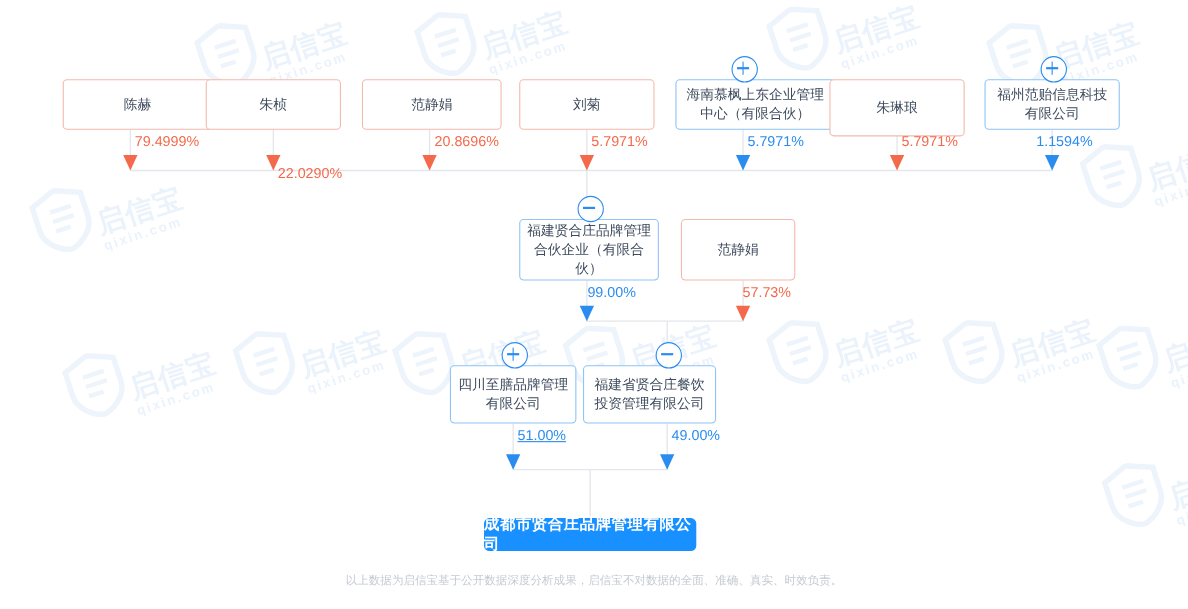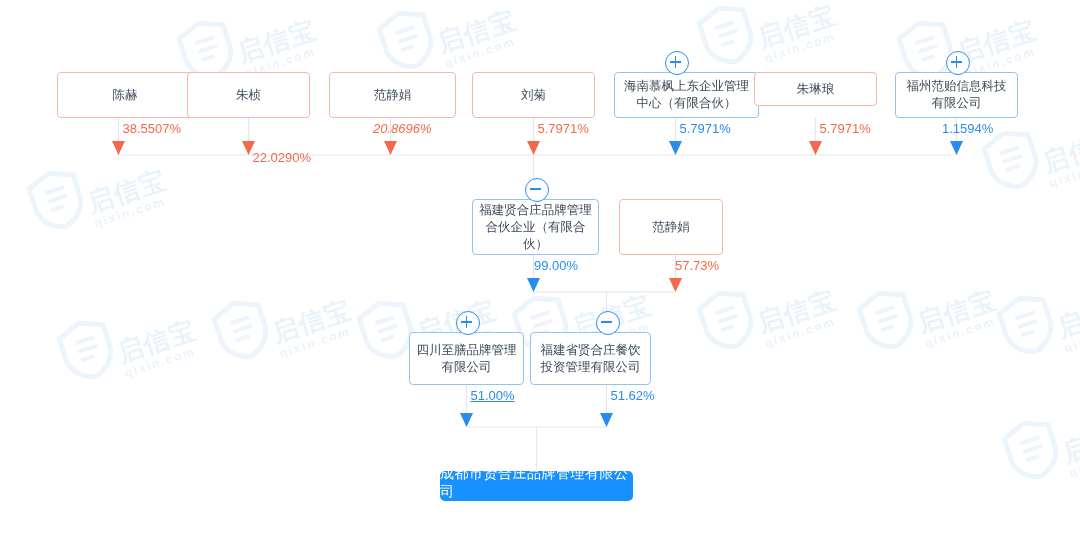--- a/index.html
+++ b/index.html
@@ -53,22 +53,22 @@
   .node.blue{border-color:#8fc4f5;}
   .node .txt{display:block;width:100%;}
 
   
   .root{
     position:absolute;
     background:#1890ff;
     color:#fff;
     border-radius:5px;
     font-size:14px;
-    font-weight:normal;
-    display:flex;align-items:flex-end;justify-content:center;
+    font-weight:bold;
+    display:flex;align-items:center;justify-content:center;
     letter-spacing:.5px;
     z-index:3;
     box-sizing:border-box;
   }
 
   
   .toggle{
     position:absolute;
     width:22px;height:22px;
     border-radius:50%;
@@ -231,39 +231,39 @@
     <g>
       <polygon points="460,413 473,413 466.5,427" fill="#2b8cf0"></polygon>
       <polygon points="600,413 613,413 606.5,427" fill="#2b8cf0"></polygon>
     </g>
   </svg>
 
   <div id="nodes">
       <div class="node" style="left: 57px; top: 72px; width: 136px; height: 46px;">
         <span class="txt">陈赫</span>
       </div>
-      <div class="pct" style="left: 122.5px; top: 121px;">38.5507%</div>
+      <div class="pct" style="left: 122.5px; top: 121px;">79.4999%</div>
       <div class="node" style="left: 187px; top: 72px; width: 123px; height: 46px;">
         <span class="txt">朱桢</span>
       </div>
       <div class="pct" style="left: 252.5px; top: 121px; margin-top: 29px;">22.0290%</div>
       <div class="node" style="left: 329px; top: 72px; width: 127px; height: 46px;">
         <span class="txt">范静娟</span>
       </div>
-      <div class="pct" style="left: 373px; top: 121px; font-style: italic;">20.8696%</div>
+      <div class="pct" style="left: 395px; top: 121px;">20.8696%</div>
       <div class="node" style="left: 472px; top: 72px; width: 123px; height: 46px;">
         <span class="txt">刘菊</span>
       </div>
       <div class="pct" style="left: 537.5px; top: 121px;">5.7971%</div>
       <div class="node blue" style="left: 614px; top: 72px; width: 145px; height: 46px;">
         <span class="txt">海南慕枫上东企业管理中心（有限合伙）</span>
       </div>
       <div class="toggle plus" style="left: 664.5px; top: 51px;"></div>
       <div class="pct blue" style="left: 679.5px; top: 121px;">5.7971%</div>
-      <div class="node" style="left: 754px; top: 72px; width: 123px; height: 34px;">
+      <div class="node" style="left: 754px; top: 72px; width: 123px; height: 52px;">
         <span class="txt">朱琳琅</span>
       </div>
       <div class="pct" style="left: 819.5px; top: 121px;">5.7971%</div>
       <div class="node blue" style="left: 895px; top: 72px; width: 123px; height: 46px;">
         <span class="txt">福州范贻信息科技有限公司</span>
       </div>
       <div class="toggle plus" style="left: 945.5px; top: 51px;"></div>
       <div class="pct blue" style="left: 942px; top: 121px;">1.1594%</div>
       <div class="node blue" style="left: 472px; top: 199px; width: 127px; height: 56px;">
         <span class="txt">福建贤合庄品牌管理合伙企业（有限合伙）</span>
@@ -276,19 +276,20 @@
       <div class="pct" style="left: 675px; top: 258px;">57.73%</div>
       <div class="node blue" style="left: 409px; top: 332px; width: 115px; height: 53px;">
         <span class="txt">四川至膳品牌管理有限公司</span>
       </div>
       <div class="toggle plus" style="left: 455.5px; top: 311px;"></div>
       <div class="pct blue" style="left: 470.5px; top: 388px; text-decoration: underline;">51.00%</div>
       <div class="node blue" style="left: 530px; top: 332px; width: 121px; height: 53px;">
         <span class="txt">福建省贤合庄餐饮投资管理有限公司</span>
       </div>
       <div class="toggle" style="left: 595.5px; top: 311px;"></div>
-      <div class="pct blue" style="left: 610.5px; top: 388px;">51.62%</div>
+      <div class="pct blue" style="left: 610.5px; top: 388px;">49.00%</div>
       <div class="root" style="left: 440px; top: 471px; width: 193px; height: 30px; background: rgb(24, 144, 255);">
         <span>成都市贤合庄品牌管理有限公司</span>
       </div>
     </div>
 
+  <div class="footer" style="top:521px;">以上数据为启信宝基于公开数据深度分析成果，启信宝不对数据的全面、准确、真实、时效负责。</div>
 </div>
 
 </body></html>

